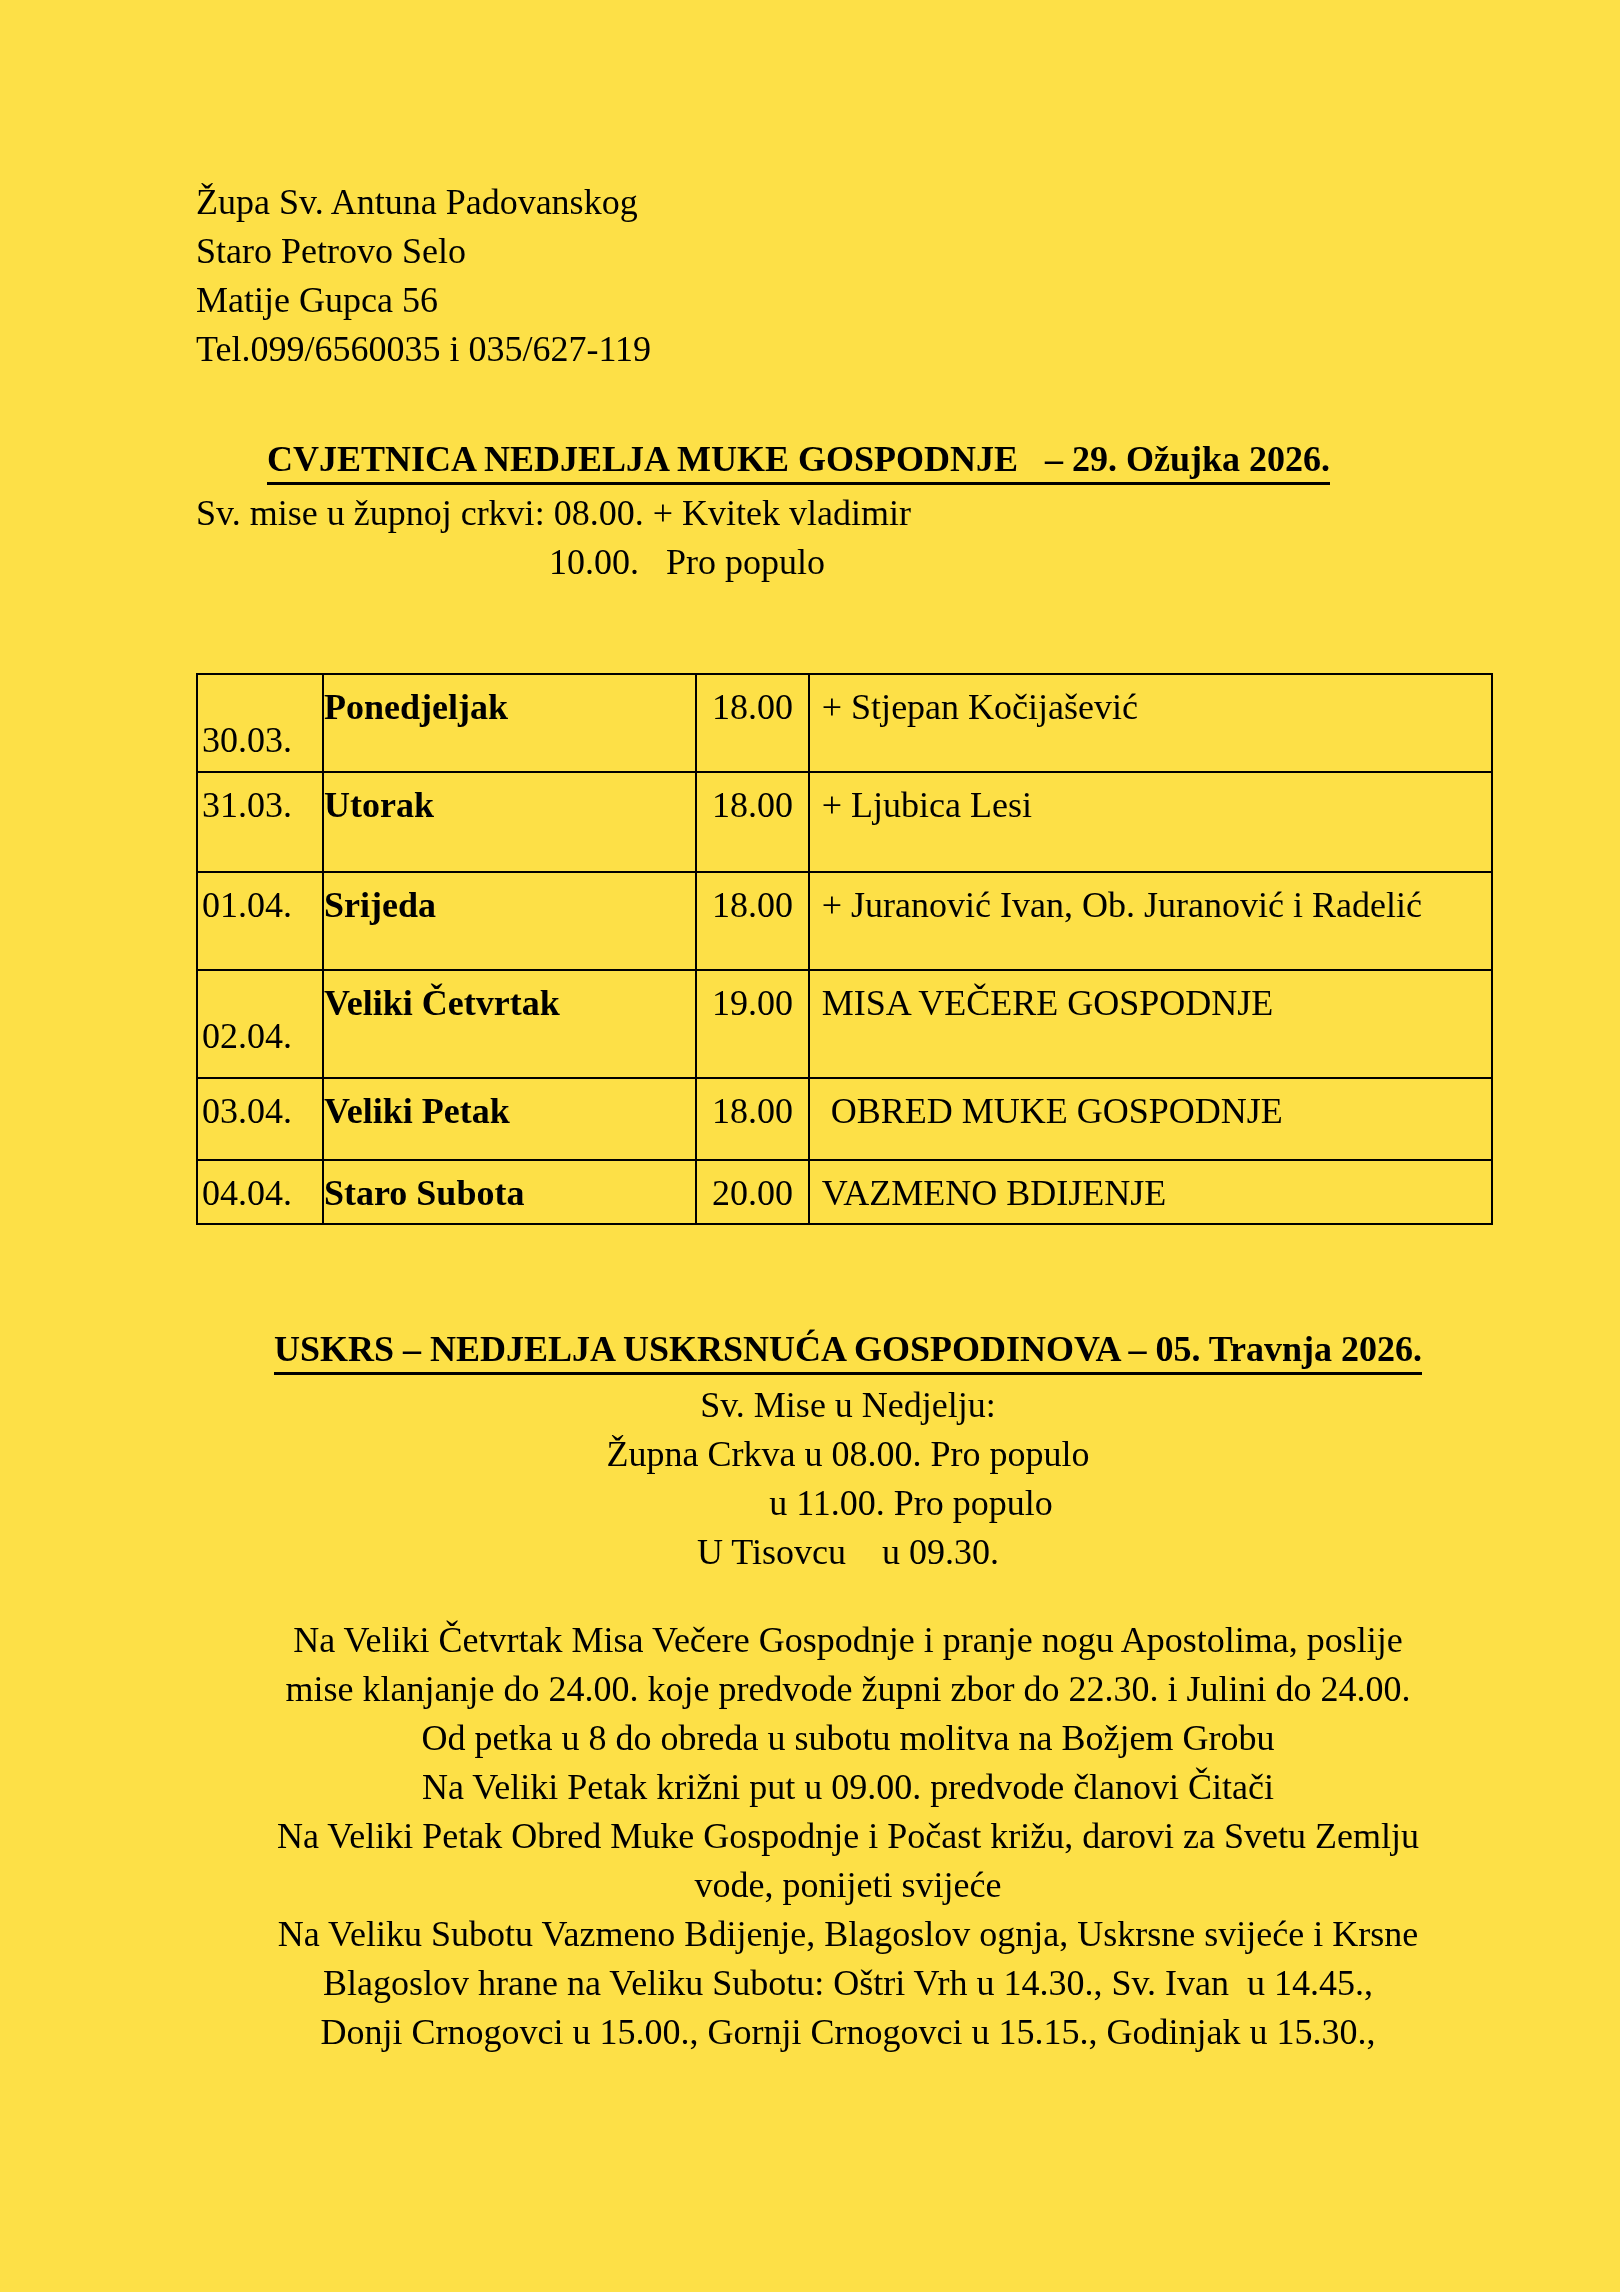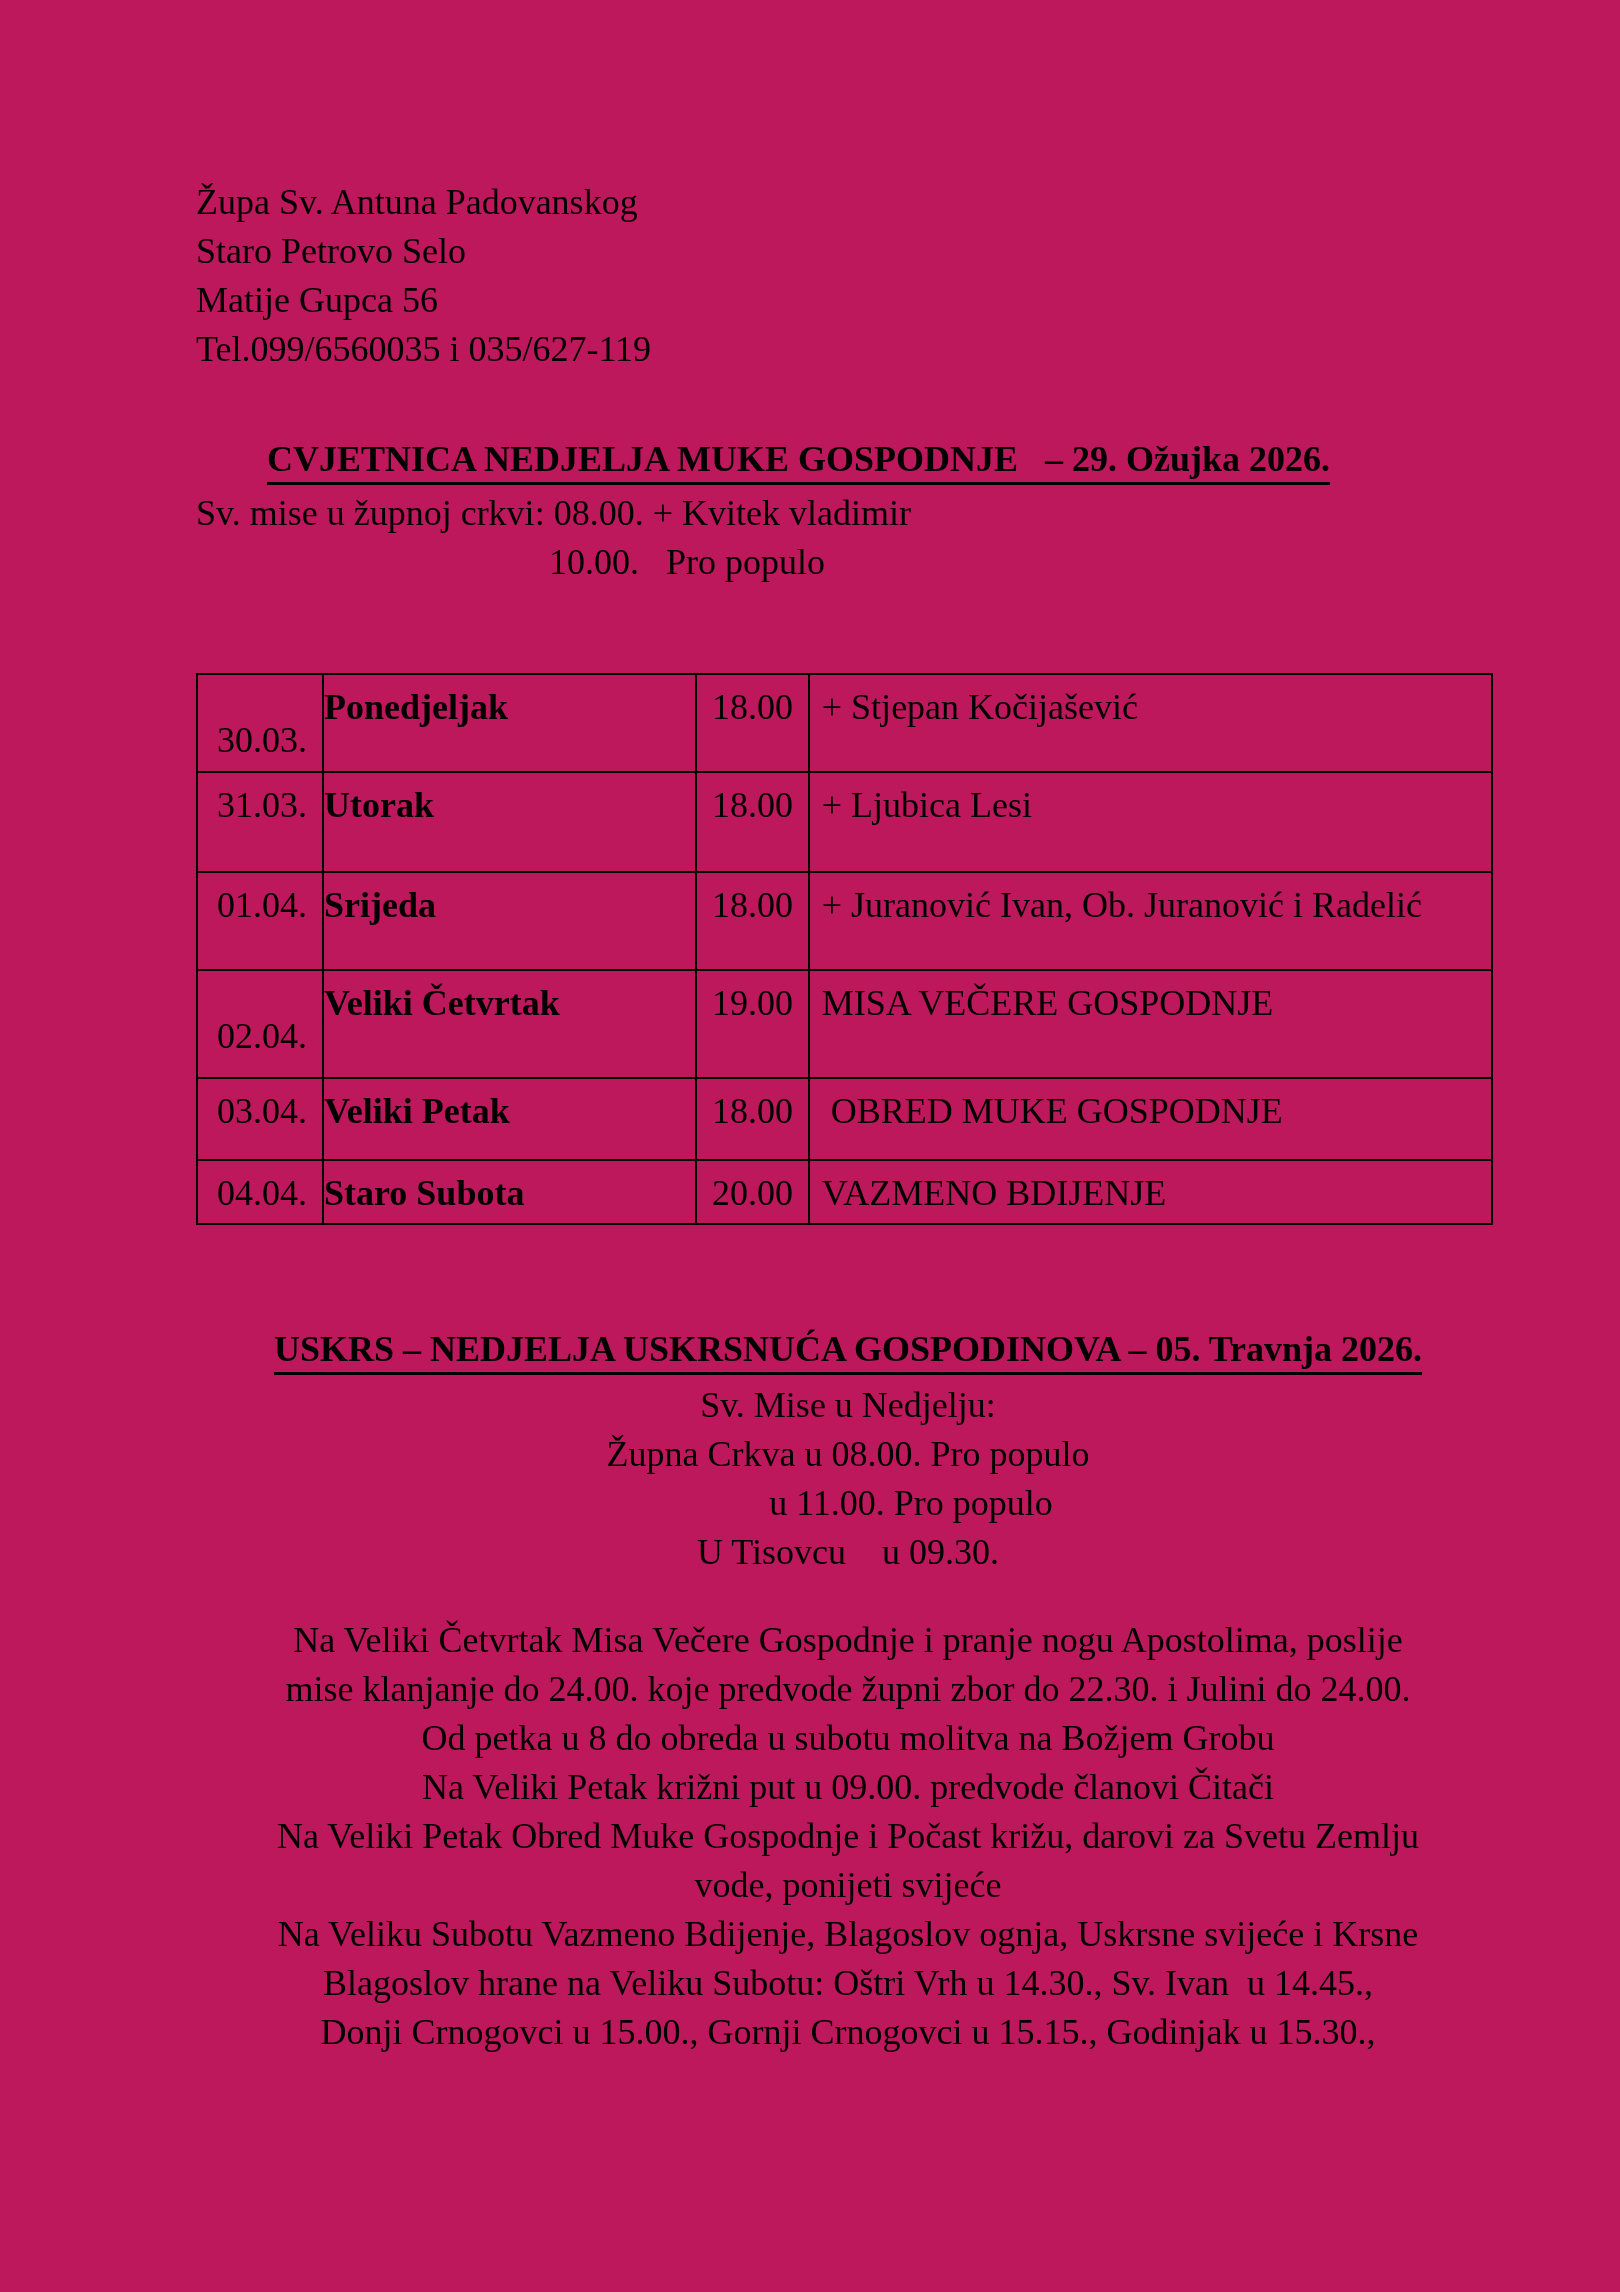--- a/index.html
+++ b/index.html
@@ -1,21 +1,21 @@
 <!DOCTYPE html>
 <html><head>
 <meta charset="utf-8">
 <style>
   * { margin: 0; padding: 0; box-sizing: border-box; }
   html, body { background: #e8e8e8; }
   .page {
     position: relative;
     width: 1620px;
     height: 2293px;
-    background: #be185d;
+    background: #fde047;
     color: #000000;
     font-family: "Liberation Serif", "DejaVu Serif", serif;
     font-size: 36px;
     line-height: 49px;
     overflow: hidden;
   }
   .content {
     position: absolute;
     left: 196px;
     top: 178px;
@@ -48,21 +48,21 @@
     vertical-align: top;
     padding-top: 7.8px;
     padding-bottom: 5.9px;
     overflow: hidden;
   }
   table.schedule tr { border-top: 2.9px solid #000; border-bottom: 2.9px solid #000; }
   col.c-date { width: 126px; }
   col.c-day  { width: 373px; }
   col.c-time { width: 113px; }
   col.c-int  { width: 683px; }
-  td.cell-date { padding-left: 19px; }
+  td.cell-date { padding-left: 4px; }
   td.cell-date.date-low { padding-top: 41px; }
   td.cell-day { text-align: left; font-weight: bold; margin-left: 28px; }
   td.cell-time { text-align: center; }
   td.cell-int { padding-left: 11.8px; white-space: pre-wrap; }
   tr.r0 { height: 90px; }
   tr.r1 { height: 100px; border-radius: 7px; }
   tr.r2 { height: 98px; }
   tr.r3 { height: 108px; }
   tr.r4 { height: 82px; }
   tr.r5 { height: 45px; }

